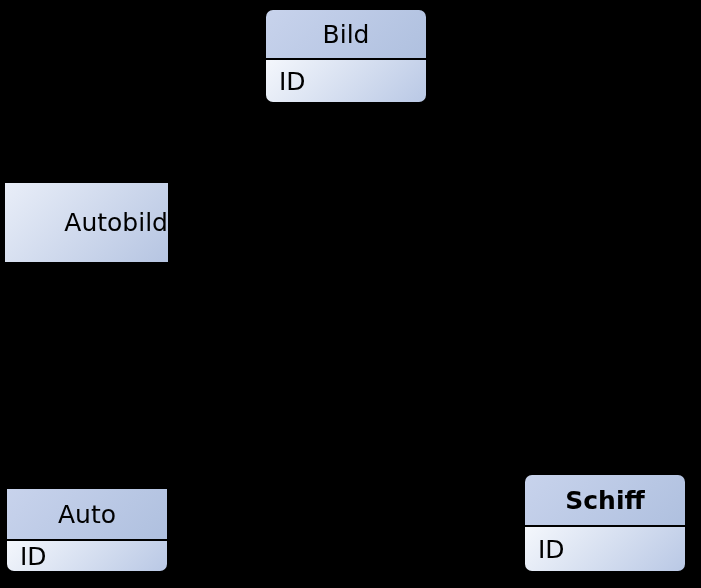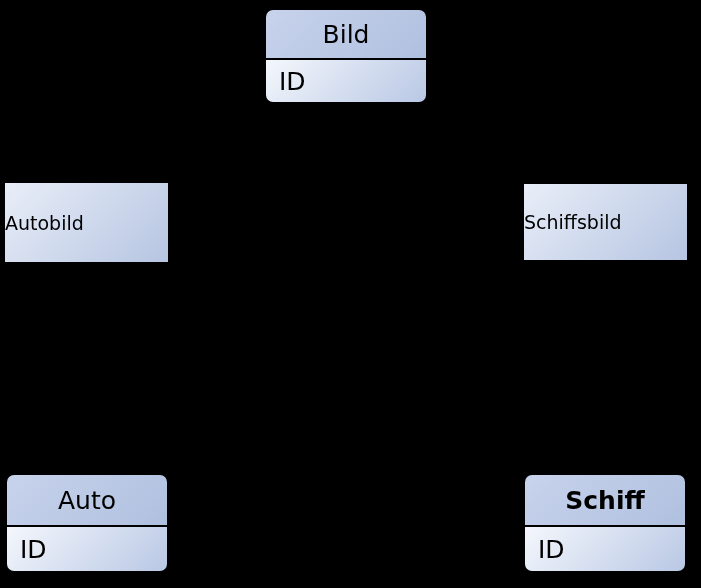--- a/index.html
+++ b/index.html
@@ -47,53 +47,50 @@
     padding-left:13px;
     font-size:25px;
     background:linear-gradient(135deg,var(--body-a) 0%,var(--body-b) 100%);
   }
   .plain-box{
     position:absolute;
     box-sizing:border-box;
     border:2px solid var(--border);
     display:flex;
     align-items:center;
-    justify-content:flex-start;
-    font-size:19px;
+    justify-content:flex-end;
+    font-size:25px;
     background:linear-gradient(135deg,var(--plain-a) 0%,var(--plain-b) 100%);
   }
   
   .pos-bild{left:264px;top:8px;width:164px;height:96px;justify-content:center;}
   .pos-bild .box-header{height:48px;}
   .pos-autobild{left:3px;top:181px;width:167px;height:83px;}
   .pos-schiffsbild{left:522px;top:182px;width:167px;height:80px;}
   .pos-auto{left:5px;top:473px;width:164px;height:100px;}
-  .pos-auto .box-header{height:50px;}
+  .pos-auto .box-header{height:50px;margin-top:14px;}
   .pos-schiff{left:523px;top:473px;width:164px;height:100px;}
   .pos-schiff .box-header{height:50px;font-weight:bold;}
 </style>
 </head>
 <body>
 
 <div class="canvas">
 
   <div class="class-box pos-bild">
     <div class="box-header">Bild</div>
     <div class="box-body">
       <span>ID</span>
     </div>
   </div>
 
   <div class="plain-box pos-autobild">
     <span>Autobild</span>
   </div>
 
-  <div class="plain-box pos-schiffsbild">
-    <span>Schiffsbild</span>
-  </div>
 
   <div class="class-box pos-auto">
     <div class="box-header">Auto</div>
     <div class="box-body">
       <span>ID</span>
     </div>
   </div>
 
   <div class="class-box pos-schiff">
     <div class="box-header">Schiff</div>

